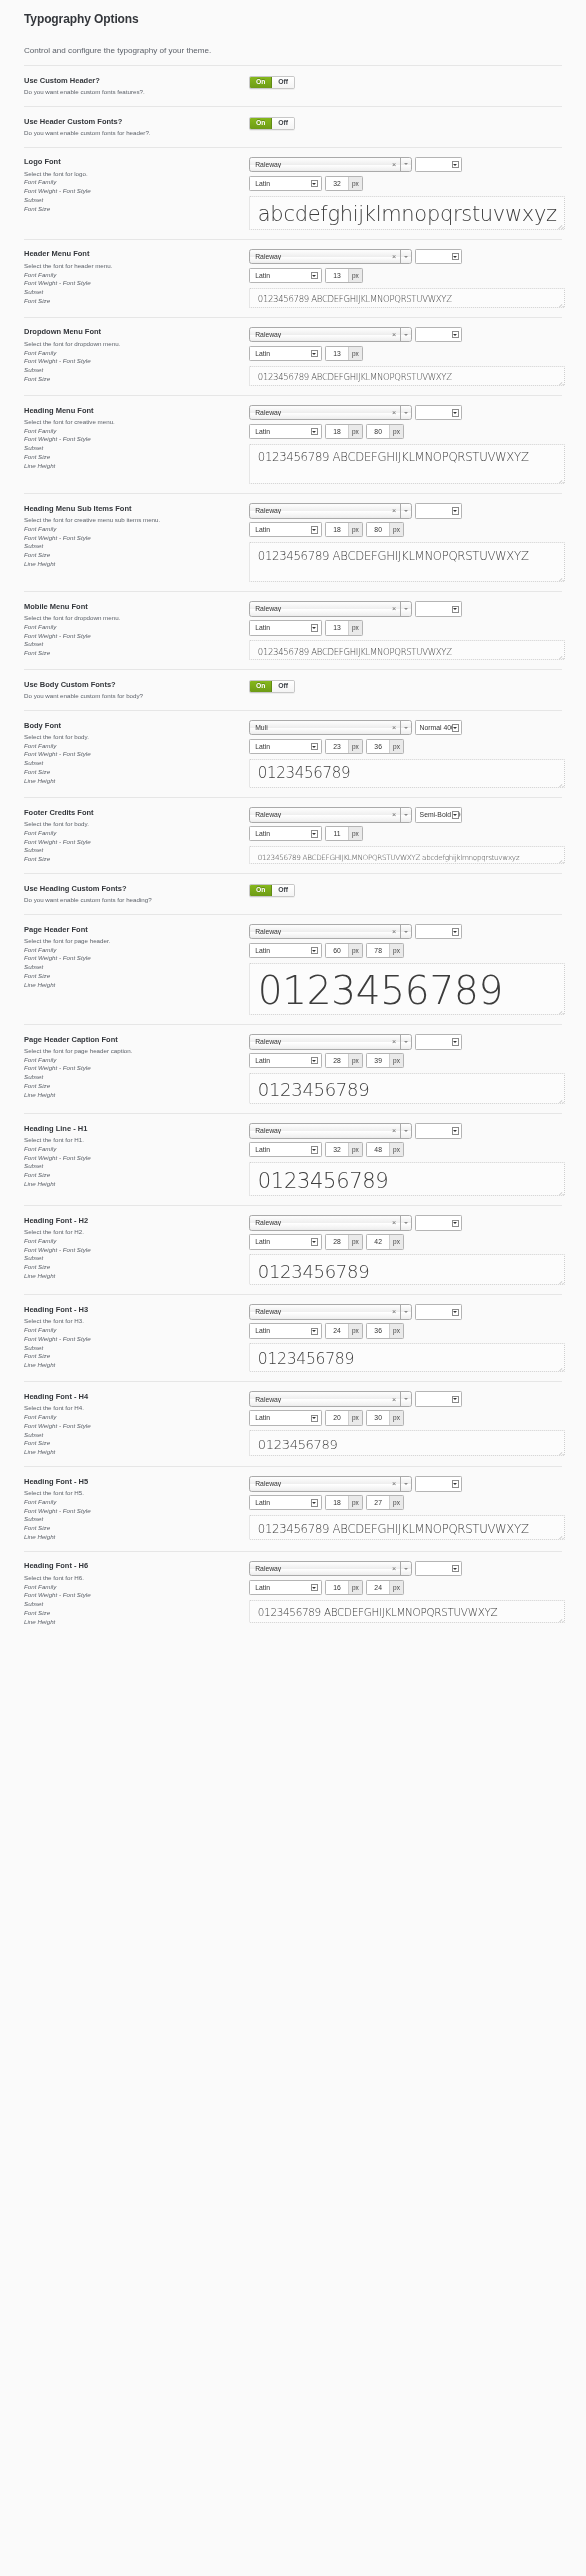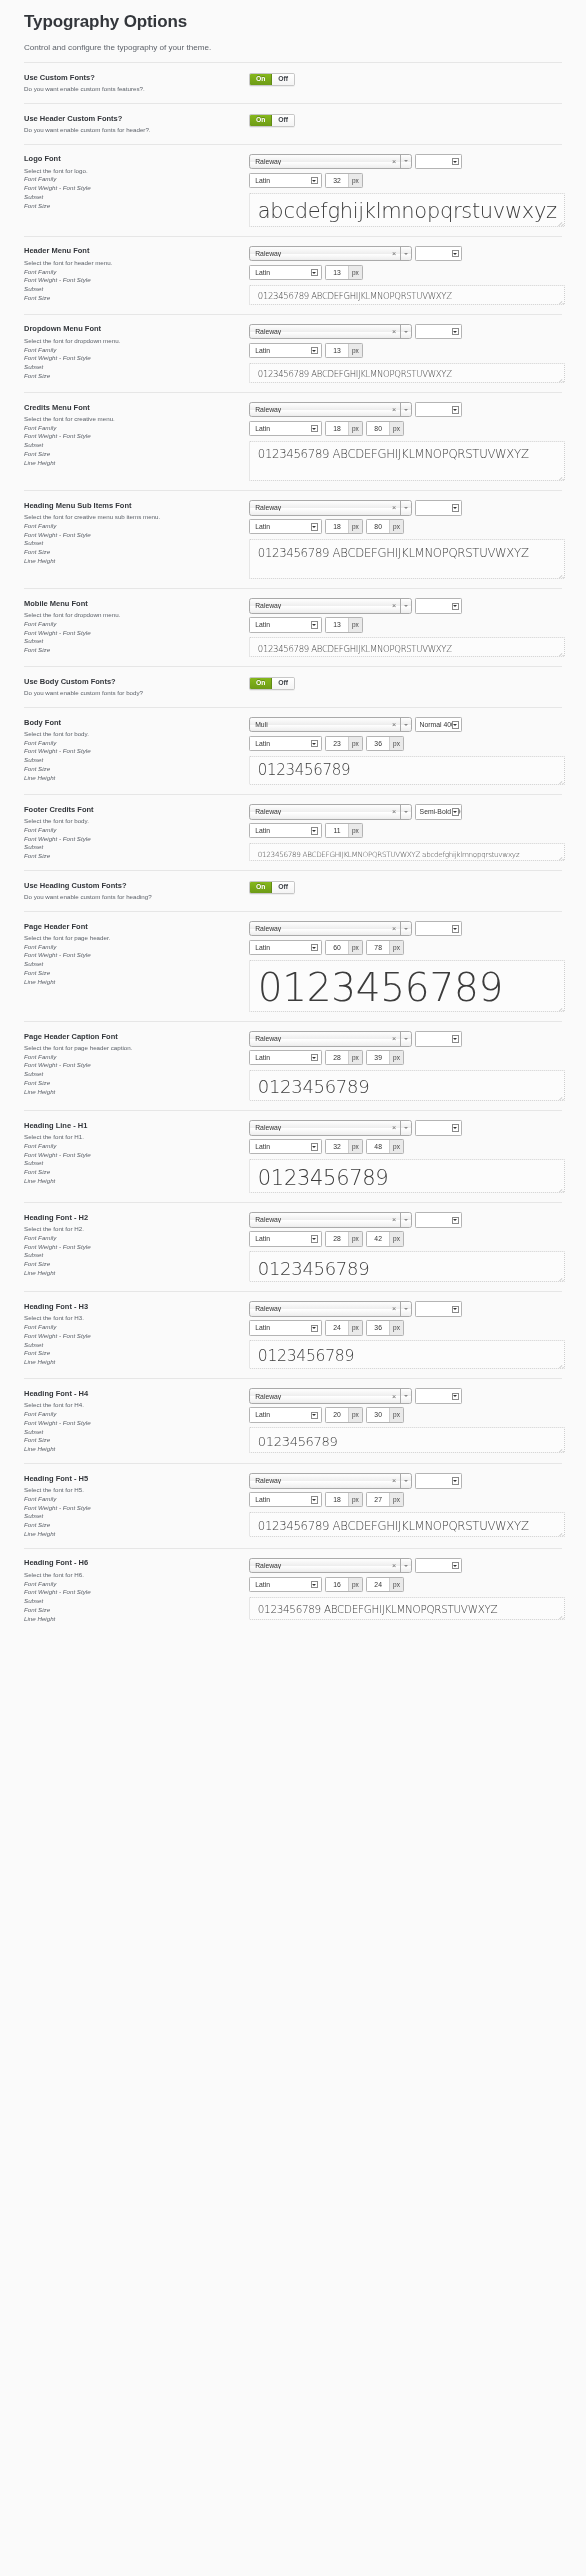--- a/index.html
+++ b/index.html
@@ -8,24 +8,24 @@
     background: #fafafa;
     font-family: "Liberation Sans", sans-serif;
     color: #444;
   }
   body { width: 586px; }
 
   .page { width: 586px; padding: 0 0 78px 0; }
 
   .page-header { padding: 11.7px 24px 0 24px; }
   .page-title {
-    font-size: 17px;
+    font-size: 12px;
     font-weight: bold;
     color: #33363b;
-    margin: 0 0 11px 0;
+    margin: 0 0 20px 0;
     letter-spacing: -0.1px;
   }
   .page-subtitle {
     font-size: 8.1px;
     color: #5c6169;
     margin: 0 0 10.4px 0;
   }
 
   .hr {
     border: 0;
@@ -284,21 +284,21 @@
 
   <div class="page-header">
     <h1 class="page-title">Typography Options</h1>
     <p class="page-subtitle">Control and configure the typography of your theme.</p>
   </div>
 
   <div id="sections">
       <hr class="hr">
       <div class="row">
         <div class="left">
-          <div class="opt-title">Use Custom Fonts?</div>
+          <div class="opt-title">Use Custom Header?</div>
           <div class="opt-desc">Do you want enable custom fonts features?.</div>
         </div>
         <div class="right"><div class="toggle">
             <span class="on">On</span>
             <span class="off">Off</span>
           </div></div>
       </div>
       <hr class="hr">
       <div class="row">
         <div class="left">
@@ -444,21 +444,21 @@
             <div class="preview" style="height: 20px;">
               <span class="ptext" style="font-size: 8.5px; line-height: 9px;">0123456789 ABCDEFGHIJKLMNOPQRSTUVWXYZ</span>
               <span class="resize"></span>
             </div>
           </div>
         </div>
       </div>
       <hr class="hr">
       <div class="row">
         <div class="left">
-          <div class="opt-title">Credits Menu Font</div>
+          <div class="opt-title">Heading Menu Font</div>
           <div class="opt-desc">Select the font for creative menu.</div>
           <div class="opt-meta">Font Family</div>
           <div class="opt-meta">Font Weight - Font Style</div>
           <div class="opt-meta">Subset</div>
           <div class="opt-meta">Font Size</div>
           <div class="opt-meta">Line Height</div>
         </div>
         <div class="right">
           <div class="fontblock">
             <div class="fb-row1">

